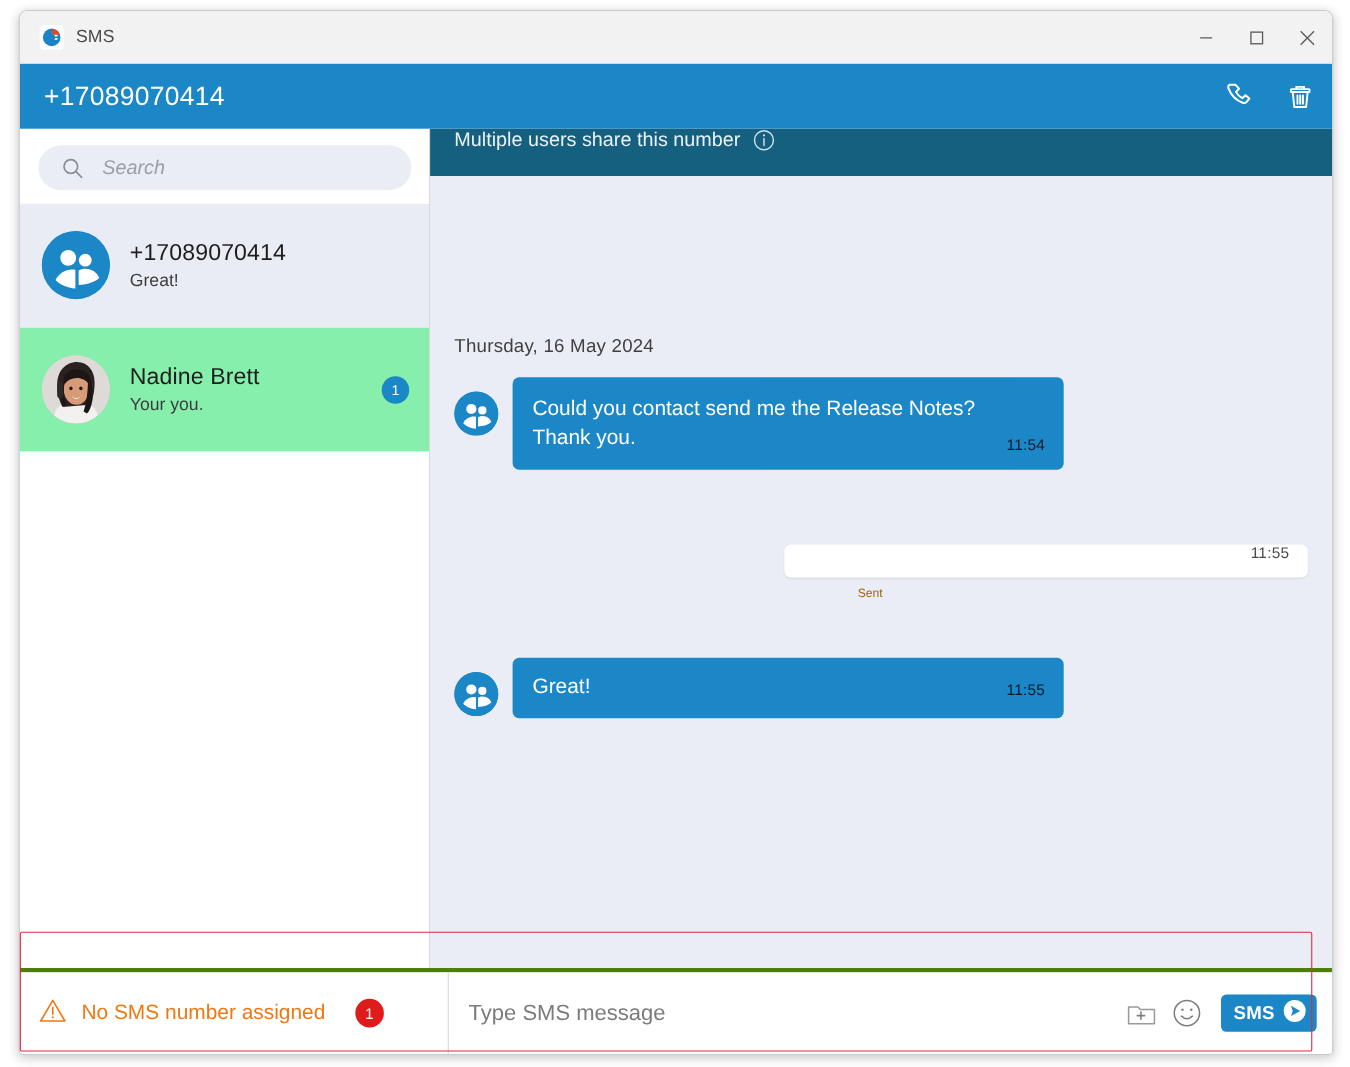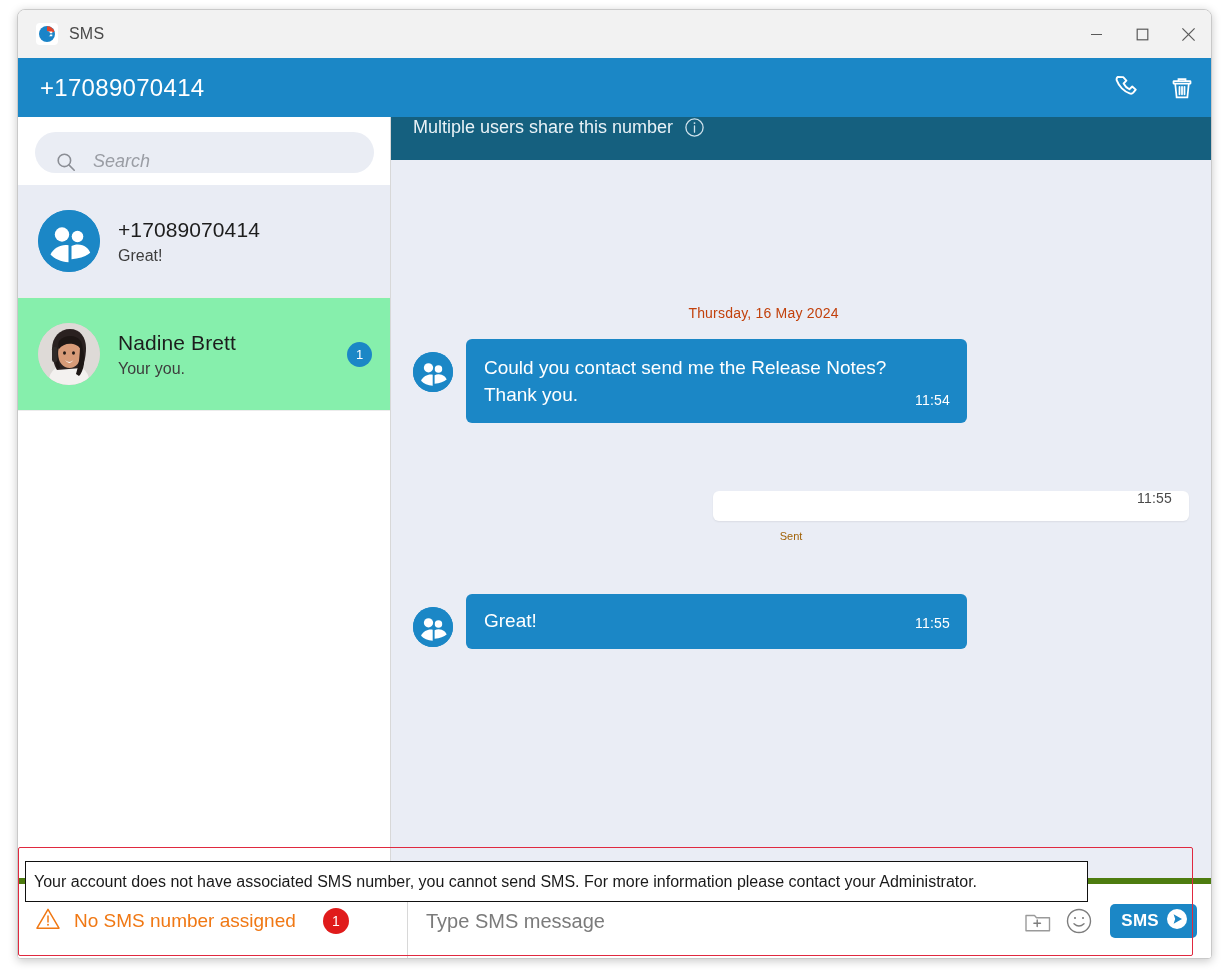--- a/index.html
+++ b/index.html
@@ -112,21 +112,21 @@
     border-right: 1px solid #d8d8d8;
   }
   .search-wrap {
     padding: 15px 16px 12px 17px;
   }
   .search-box {
     height: 41px;
     border-radius: 21px;
     background: #eaedf4;
     display: flex;
-    align-items: flex-end;
+    align-items: center;
     padding: 0 14px;
   }
   .search-box .mag { margin-left: 6px; line-height: 0; }
   .search-input {
     border: none;
     outline: none;
     background: transparent;
     margin-left: 14px;
     font-size: 18px;
     font-style: italic;
@@ -209,23 +209,23 @@
     gap: 11px;
   }
   .share-banner .txt { color: #e9f2f7; font-size: 18px; }
   .messages {
     flex: 1;
     overflow: hidden;
     padding: 0 22px 0 22px;
     position: relative;
   }
   .date-sep {
-    text-align: center;
-    color: #c2410c;
-    font-size: 14px;
+    text-align: left;
+    color: #404040;
+    font-size: 17px;
     margin-top: 145px;
     letter-spacing: .2px;
     padding-right: 75px;
   }
   .msg-row {
     display: flex;
     align-items: flex-start;
     margin-top: 18px;
   }
   .msg-row.out { justify-content: flex-end; }
@@ -260,39 +260,39 @@
     min-width: 440px;
     box-shadow: 0 1px 2px rgba(0,0,0,0.07);
   }
   .bubble .time {
     position: absolute;
     right: 17px;
     bottom: 12px;
     font-size: 14px;
     letter-spacing: .2px;
   }
-  .bubble.in .time { color: #ffffff; }
+  .bubble.in .time { color: #0f172a; }
   .bubble.out .time { color: #4a4a4a; }
   .bubble .body-text { padding-right: 62px; }
   .bubble.single .body-text { padding-right: 0; }
   .sent-status {
     text-align: center;
     color: #a16207;
     font-size: 11px;
     margin-top: 9px;
     padding-right: 20px;
   }
   
   .bottombar {
     height: 74px;
     min-height: 74px;
     display: flex;
     align-items: stretch;
     background: #ffffff;
-    border-top: 6px solid #4d7c0f;
+    border-top: 4px solid #4d7c0f;
   }
   .warn-area {
     width: 372px;
     min-width: 372px;
     display: flex;
     align-items: center;
     padding-left: 17px;
     gap: 13px;
     border-right: 1px solid #d8d8d8;
     background: #ffffff;
@@ -606,14 +606,13 @@
               <path d="M7.6 6.3 L16 11 L7.6 15.7 L9.2 11 Z" fill="#1b87c6"></path>
             </svg>
           </span>
         </div>
       </div>
     </div>
   </div>
 
   <div class="red-outline"></div>
 
-  <div class="tooltip">Your account does not have associated SMS number, you cannot send SMS. For more information please contact your Administrator.</div>
 </div>
 
 </body></html>

